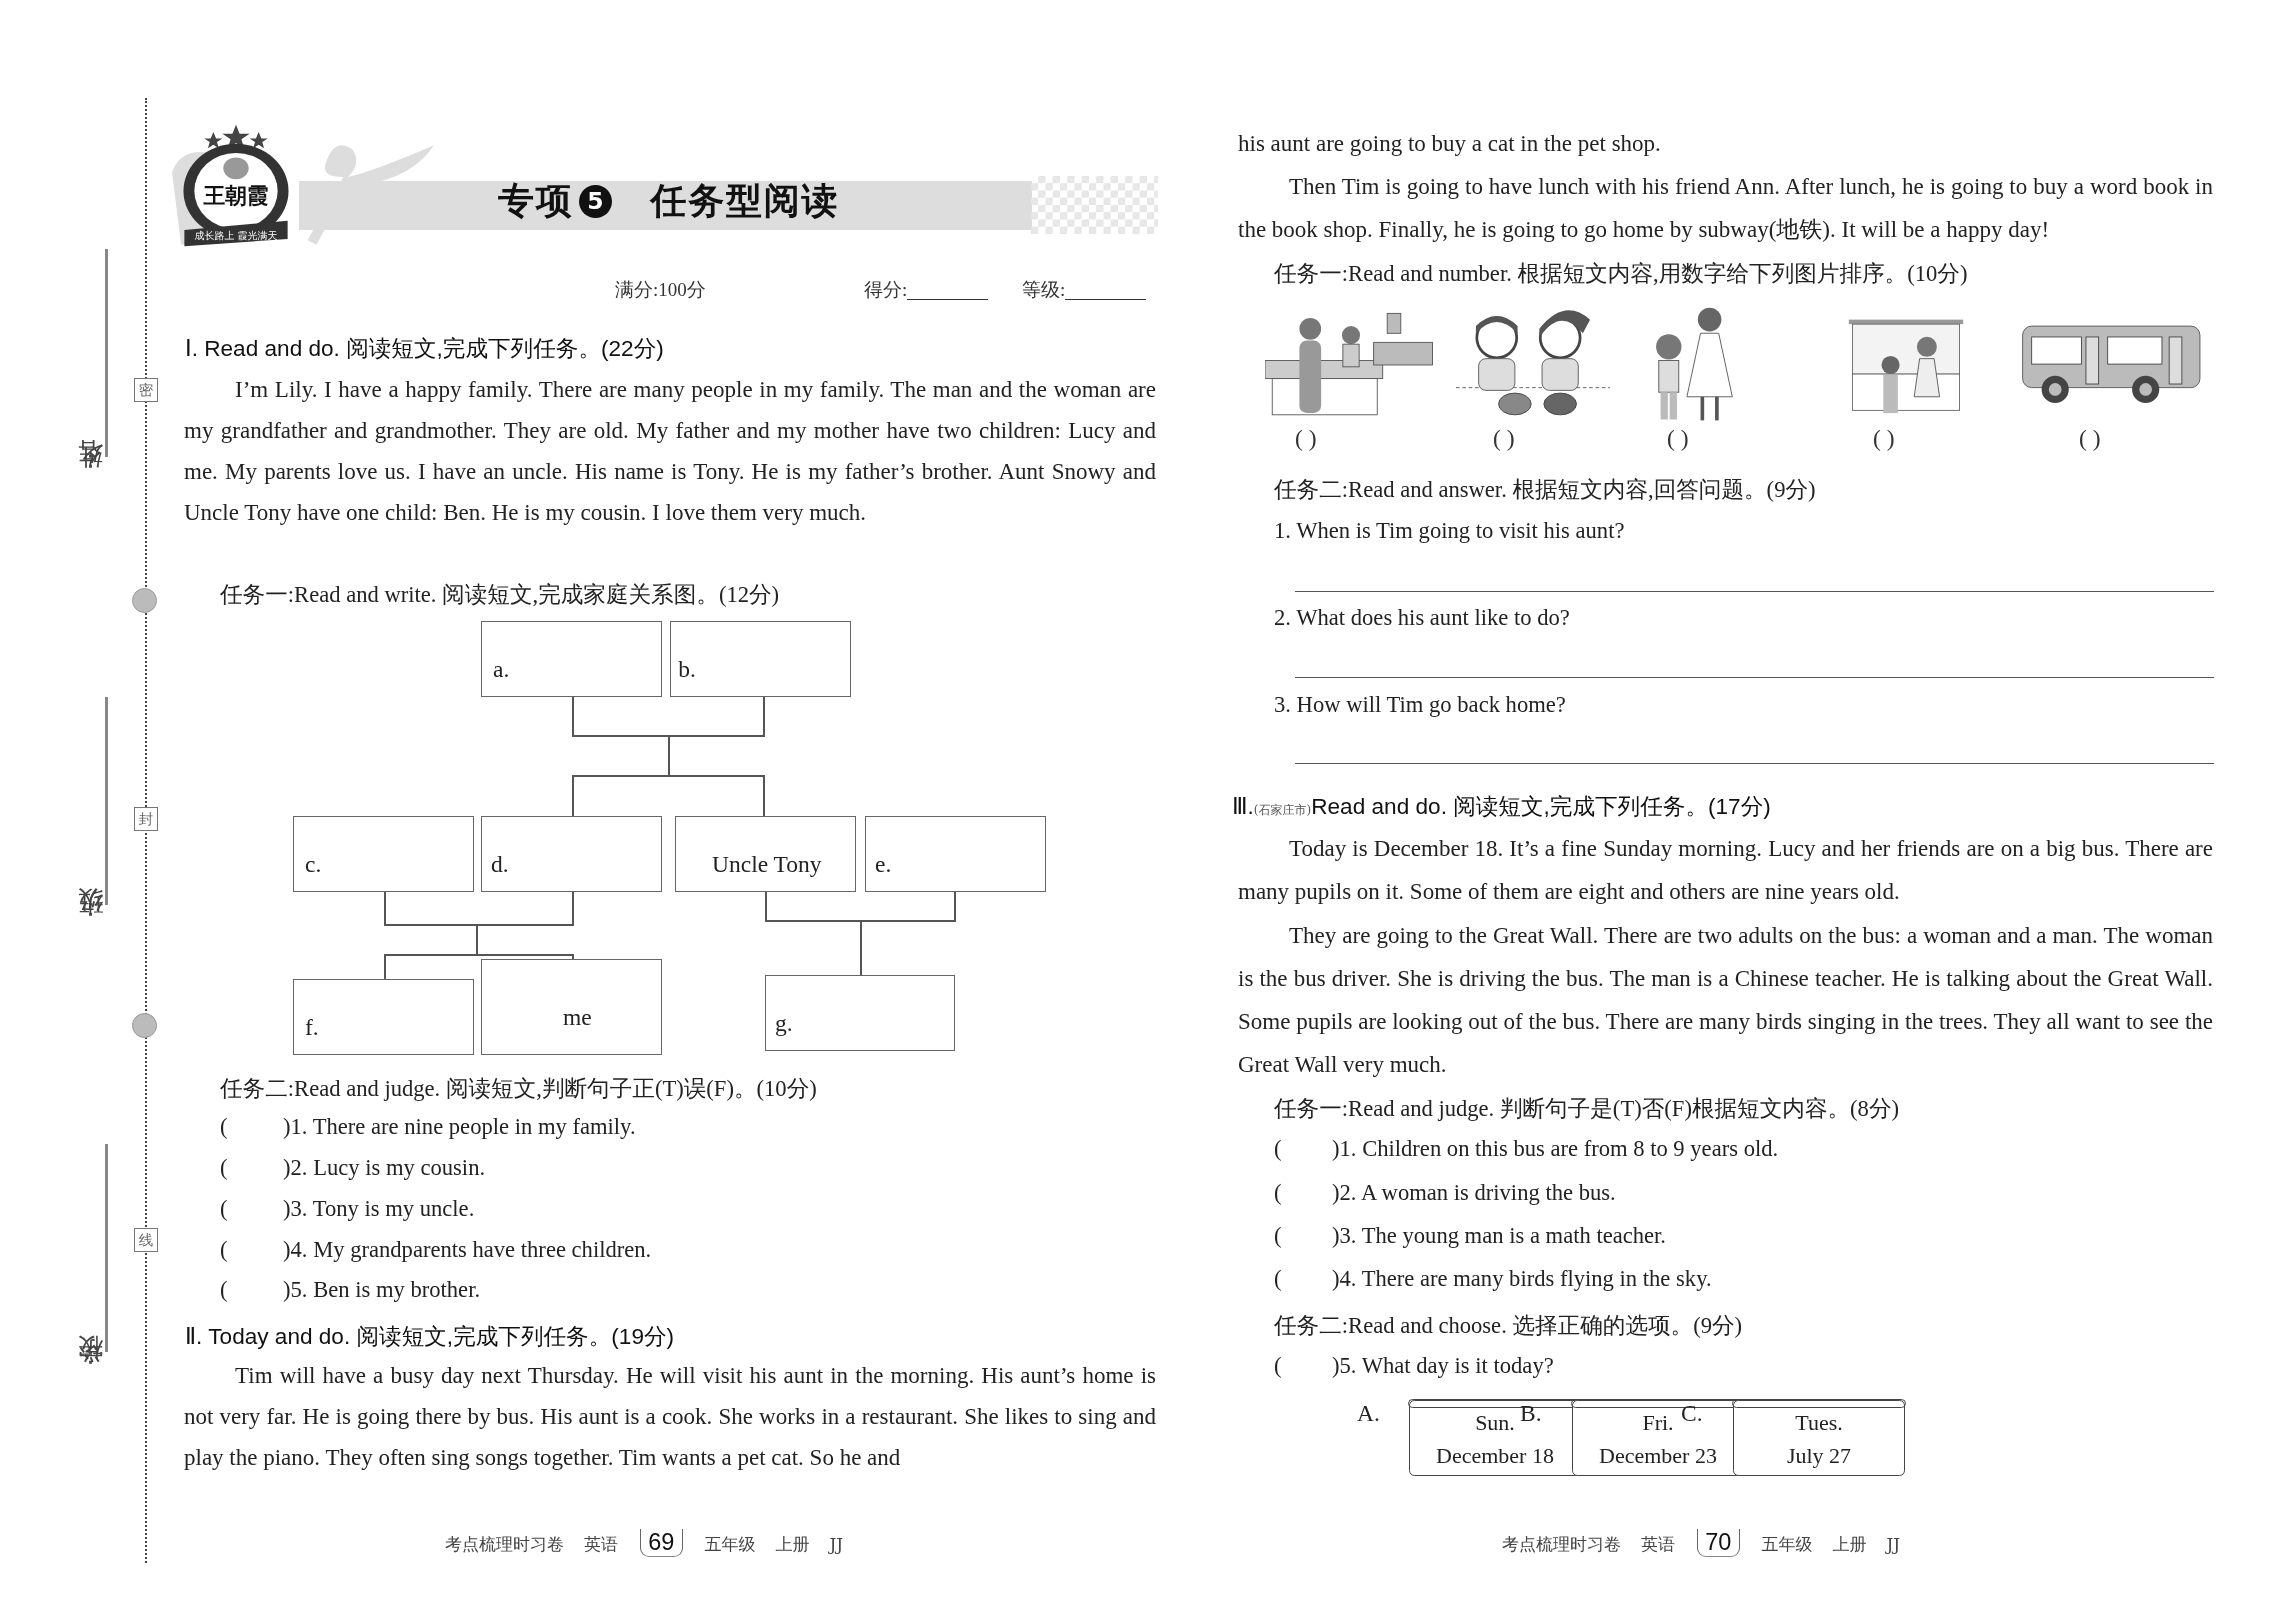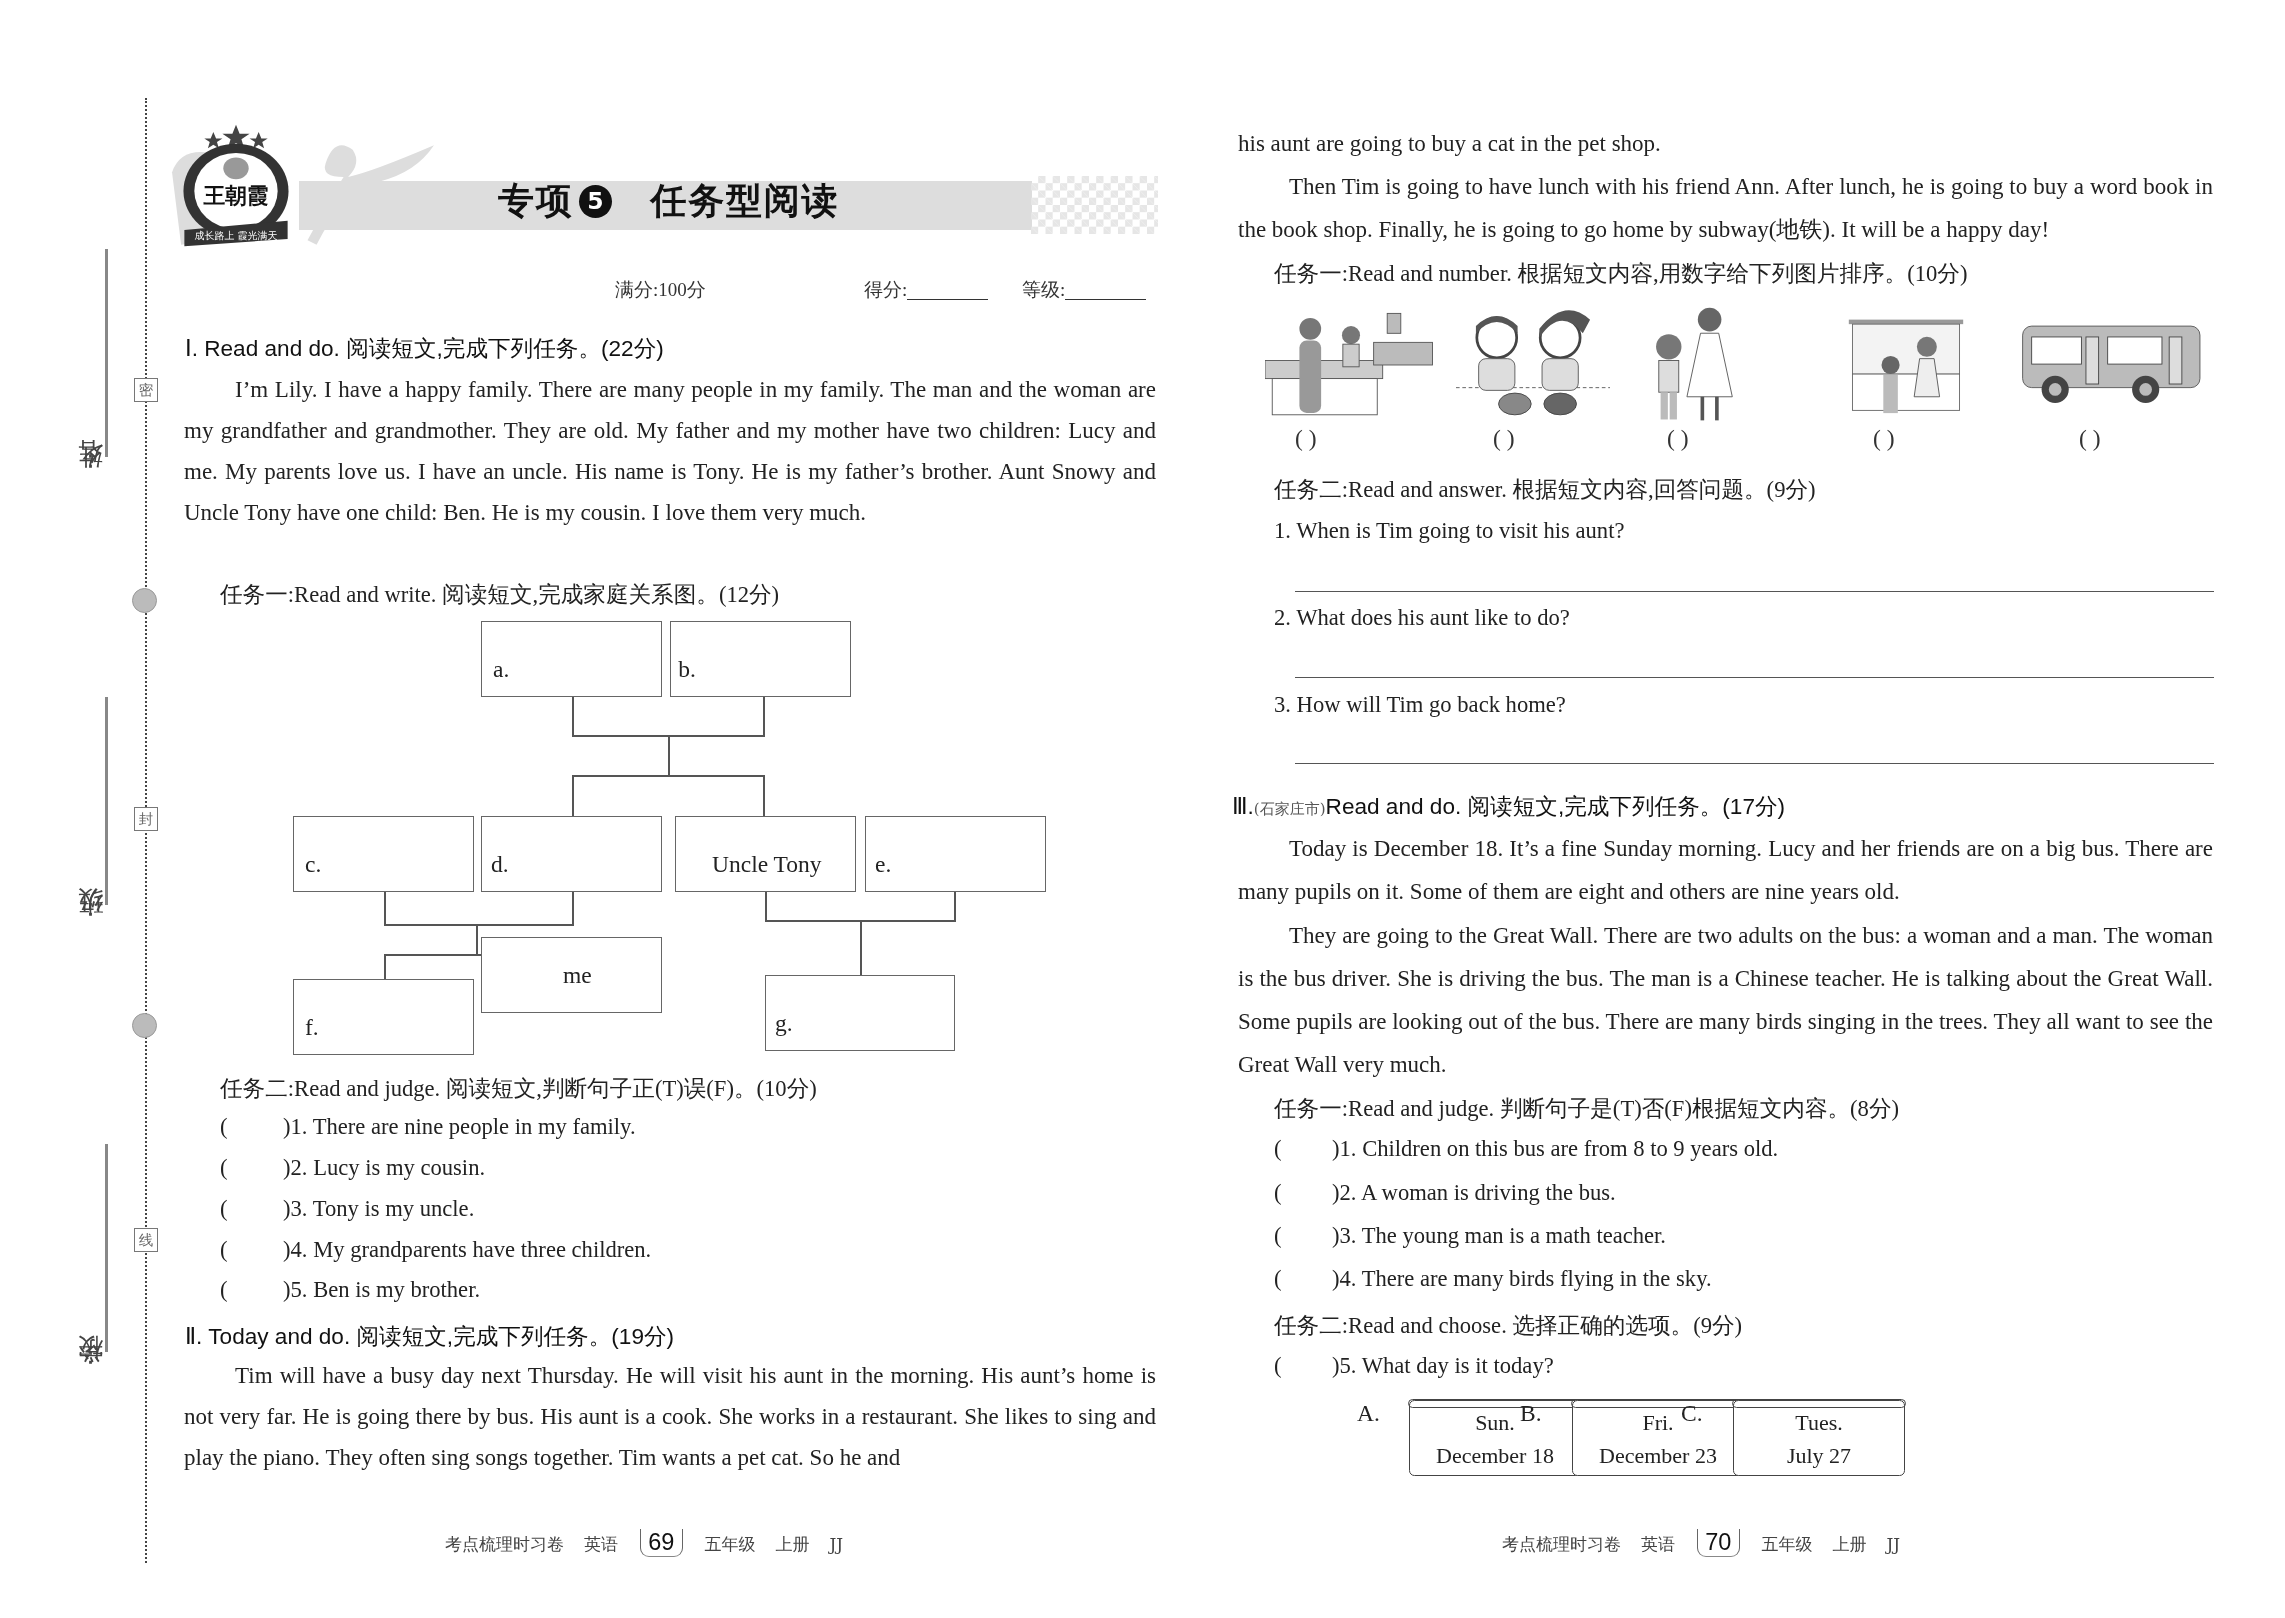--- a/index.html
+++ b/index.html
@@ -22,21 +22,21 @@
   .title{position:absolute;left:498px;top:177px;font-size:36px;font-weight:bold;color:#111;
          font-family:"DejaVu Sans","Liberation Sans",sans-serif;letter-spacing:1.8px;}
   .title .num{display:inline-block;width:33px;height:33px;border-radius:50%;background:#111;color:#fff;
               font-size:23.5px;line-height:33px;text-align:center;vertical-align:3.6px;margin:0 5.4px;letter-spacing:0;}
   .title .gap{display:inline-block;width:33px;}
   .logo{position:absolute;left:177px;top:123px;width:118px;height:125px;}
   .ribbon{position:absolute;left:163px;top:136px;width:280px;height:109px;}
   .score-row{position:absolute;top:277px;font-size:19px;color:#333;}
   .blank{display:inline-block;border-bottom:1.8px solid #333;width:81px;height:16.3px;vertical-align:-3.6px;}
   .sec-head{position:absolute;font-size:22.6px;color:#111;font-family:"Liberation Sans","DejaVu Sans",sans-serif;}
-  .sec-head .loc{font-size:15px;color:#555;font-family:"DejaVu Serif",serif;}
+  .sec-head .loc{font-size:12px;color:#555;font-family:"DejaVu Serif",serif;}
   .para{position:absolute;font-size:23px;line-height:41px;text-align:justify;text-align-last:auto;color:#222;}
   .task{position:absolute;font-size:22.6px;color:#222;}
   .item{position:absolute;font-size:22.6px;color:#222;white-space:nowrap;}
   .item .par{display:inline-block;width:63px;}
   .ansline{position:absolute;height:0;border-top:1.8px solid #555;}
   
   .tbox{position:absolute;border:1.8px solid #666;background:#fff;box-sizing:border-box;font-size:23.5px;}
   .tbox span{position:absolute;bottom:12.7px;}
   .tl{position:absolute;background:#555;}
   
@@ -141,21 +141,21 @@
   <div class="tl" style="left:572px;top:955px;width:1.8px;height:23.5px"></div>
 
   <div class="tl" style="left:765px;top:892px;width:1.8px;height:29px"></div>
   <div class="tl" style="left:954px;top:892px;width:1.8px;height:29px"></div>
   <div class="tl" style="left:765px;top:920px;width:191px;height:1.8px"></div>
   <div class="tl" style="left:860px;top:921px;width:1.8px;height:56px"></div>
 
   <div class="tbox" style="left:293px;top:979px;width:181px;height:76px">
       <span style="left:11px">f.</span>
     </div>
-  <div class="tbox" style="left:481px;top:937px;width:181px;height:76px">
+  <div class="tbox" style="left:481px;top:959px;width:181px;height:96px">
       <span style="left:81px;bottom:23.5px">me</span>
     </div>
   <div class="tbox" style="left:765px;top:975px;width:190px;height:76px">
       <span style="left:9px">g.</span>
     </div>
 </div>
 
 <div class="task" style="left:220px;top:1073px">任务二:Read and judge. 阅读短文,判断句子正(T)误(F)。(10分)</div>
 <div>
   <div class="item" style="left:220px;top:1114px"><span class="par">(</span><span>)</span><span>1. There are nine people in my family.</span></div>

